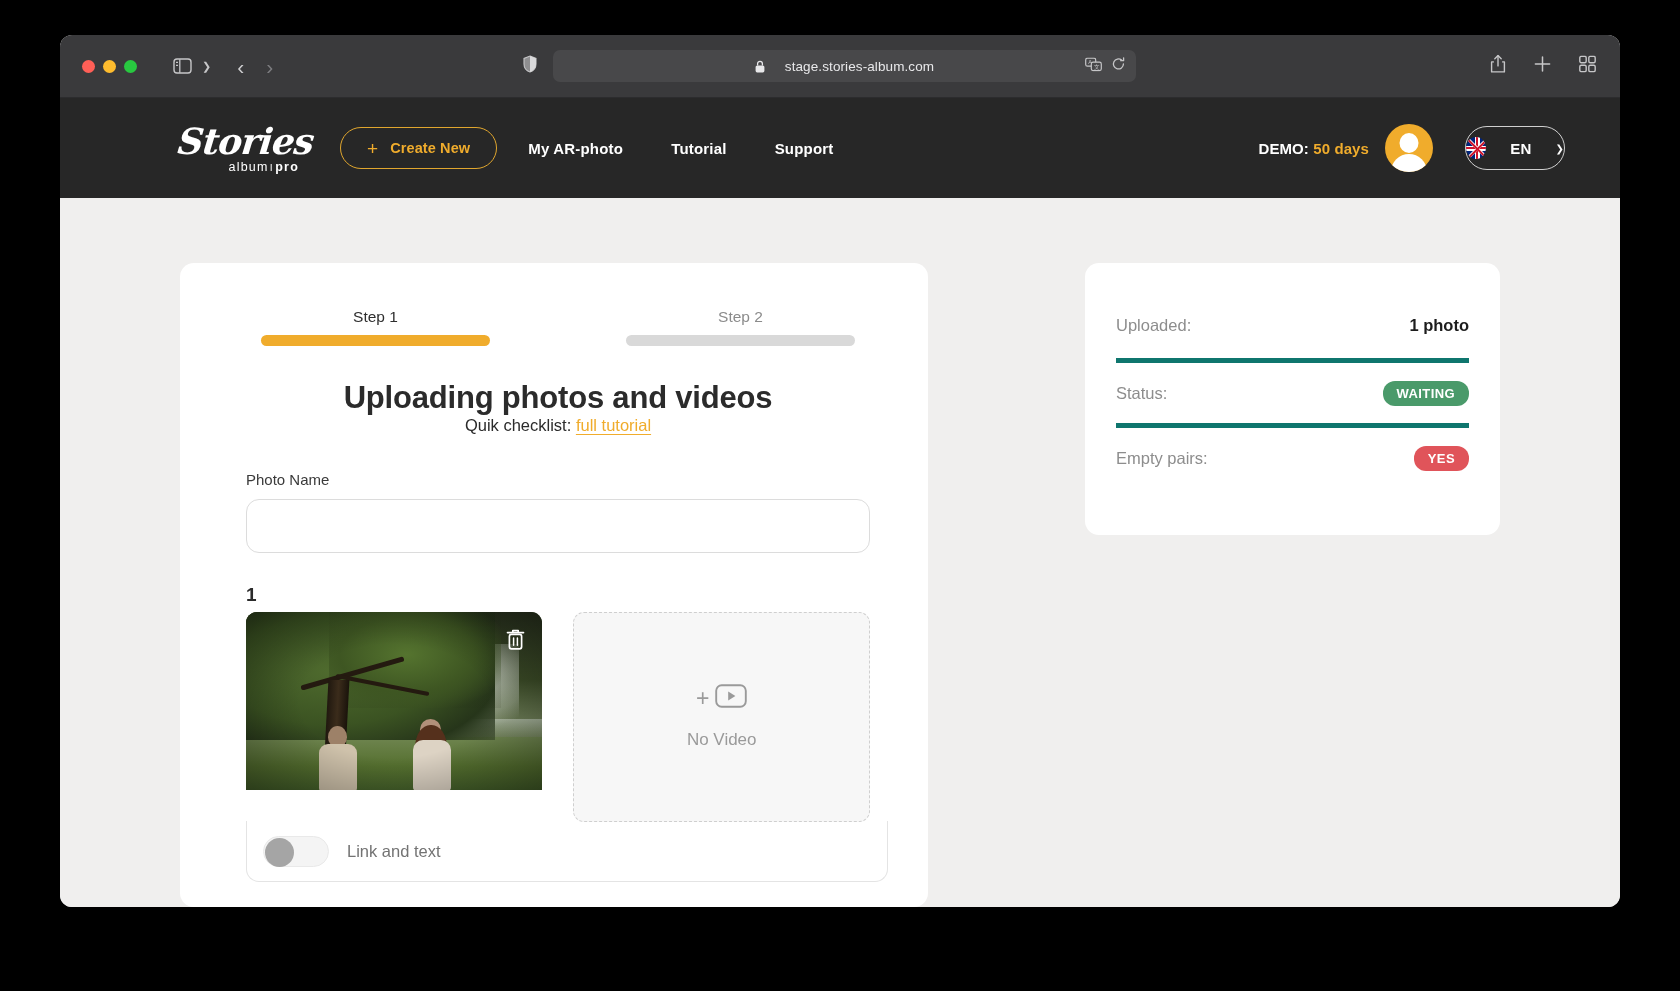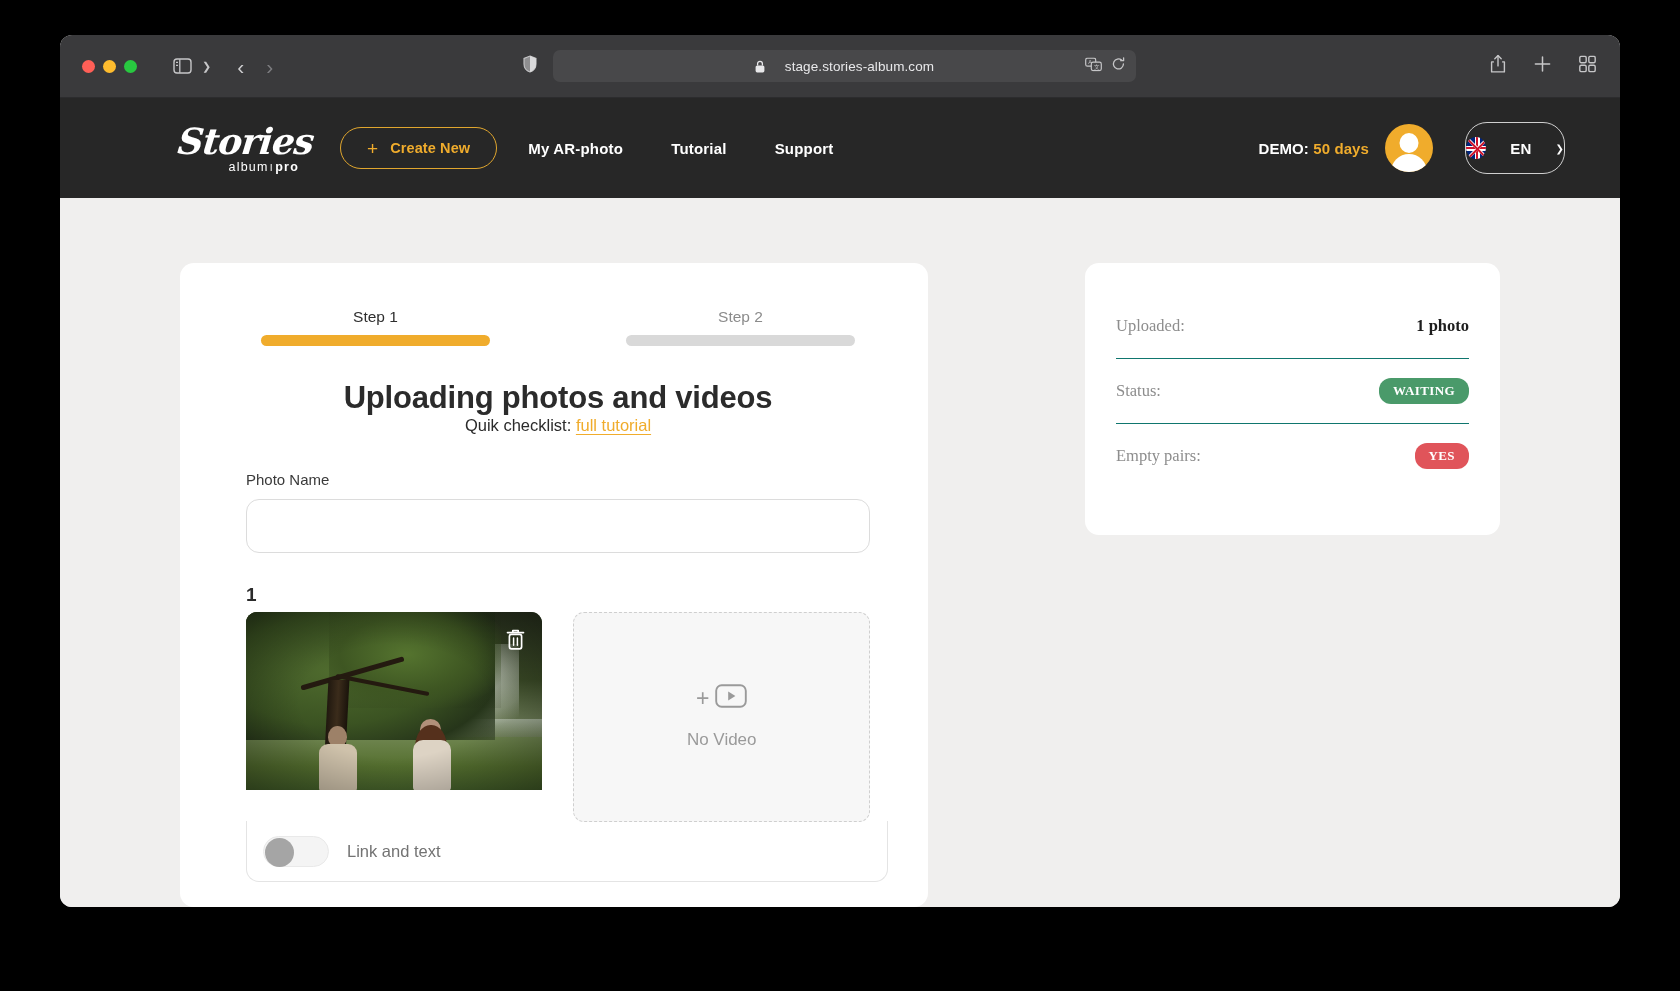--- a/index.html
+++ b/index.html
@@ -140,21 +140,21 @@
   .avatar .head {
     position: absolute; left: 50%; top: 9px; transform: translateX(-50%);
     width: 19px; height: 20px; border-radius: 50%; background: #fff;
   }
   .avatar .body {
     position: absolute; left: 50%; top: 30px; transform: translateX(-50%);
     width: 36px; height: 30px; border-radius: 18px 18px 0 0; background: #fff;
   }
   .lang-select {
     margin-left: 32px;
-    height: 52px; width: 100px;
+    height: 44px; width: 100px;
     border: 1.4px solid #cfcfcf;
     border-radius: 22px;
     display: flex; align-items: center; justify-content: center;
     gap: 24px; cursor: pointer;
   }
   .flag { width: 22px; height: 22px; border-radius: 50%; overflow: hidden; position: relative; background: #00247d; }
   .flag .wd { position: absolute; background: #fff; }
   .flag .rd { position: absolute; background: #cf142b; }
   .lang-code { color: #fff; font-size: 15px; font-weight: bold; letter-spacing: .3px; }
   .lang-chev { color: #fff; font-size: 10px; }
@@ -327,23 +327,22 @@
     right: 120px; top: 65px;
     width: 415px;
     height: 272px;
     background: #fff;
     border-radius: 14px;
     padding: 30px 31px;
   }
   .info-row {
     display: flex; align-items: center; justify-content: space-between;
     height: 65px;
-    font-family: Liberation Serif, serif;
-  }
-  .info-row + .info-row { border-top: 1px solid #0f766e; }
+  }
+  .info-row + .info-row { border-top: 5px solid #0f766e; }
   .info-key { font-size: 16.5px; color: #8d8d8d; }
   .info-val { font-size: 16.5px; font-weight: bold; color: #1d1d1d; }
   .pill {
     padding: 5px 14px;
     border-radius: 12px;
     font-size: 13px;
     font-weight: bold;
     color: #fff;
     letter-spacing: .4px;
   }

